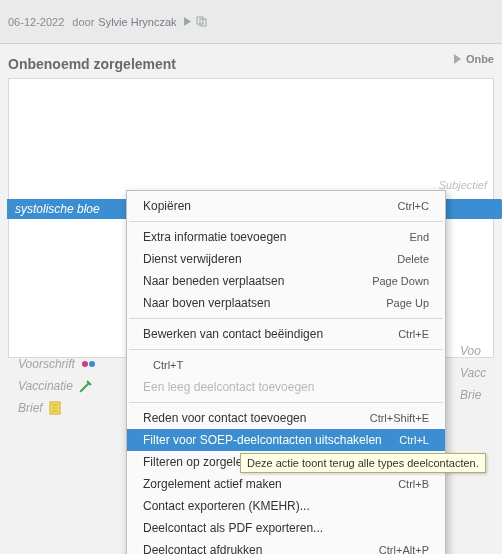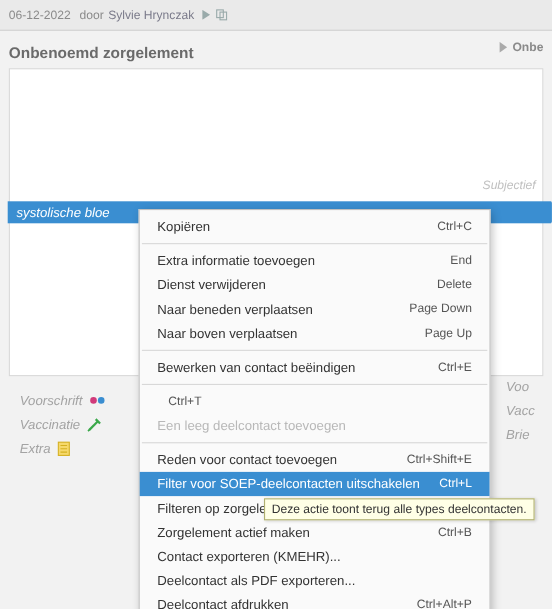--- a/index.html
+++ b/index.html
@@ -7,21 +7,21 @@
     width: 502px;
     height: 554px;
     font-family: Arial, Helvetica, sans-serif;
     font-size: 12px;
     color: #333;
     background: #f2f2f2;
     overflow: hidden;
     position: relative;
   }
   .top-bar {
-    height: 28px;
+    height: 44px;
     background: #eaeaea;
     border-bottom: 1px solid #d0d0d0;
     display: flex;
     align-items: center;
     padding: 0 8px;
     color: #8a8a8a;
     font-size: 11px;
   }
   .top-bar .date { margin-right: 8px; }
   .top-bar .author-label { margin-right: 4px; }
@@ -215,21 +215,21 @@
     <span class="label">Vaccinatie</span>
     <span class="ic">
       <svg width="14" height="14" viewBox="0 0 14 14">
         <line x1="2" y1="12" x2="10" y2="4" stroke="#3aa84a" stroke-width="2"></line>
         <line x1="8" y1="2" x2="12" y2="6" stroke="#3aa84a" stroke-width="2"></line>
         <line x1="1" y1="13" x2="3" y2="11" stroke="#3aa84a" stroke-width="1.5"></line>
       </svg>
     </span>
   </div>
   <div class="row">
-    <span class="label">Extra</span>
+    <span class="label">Brief</span>
     <span class="ic">
       <svg width="12" height="14" viewBox="0 0 12 14">
         <rect x="1" y="1" width="10" height="12" fill="#f6d96b" stroke="#d4b020"></rect>
         <line x1="3" y1="4" x2="9" y2="4" stroke="#d4b020"></line>
         <line x1="3" y1="7" x2="9" y2="7" stroke="#d4b020"></line>
         <line x1="3" y1="10" x2="9" y2="10" stroke="#d4b020"></line>
       </svg>
     </span>
   </div>
 </div>

